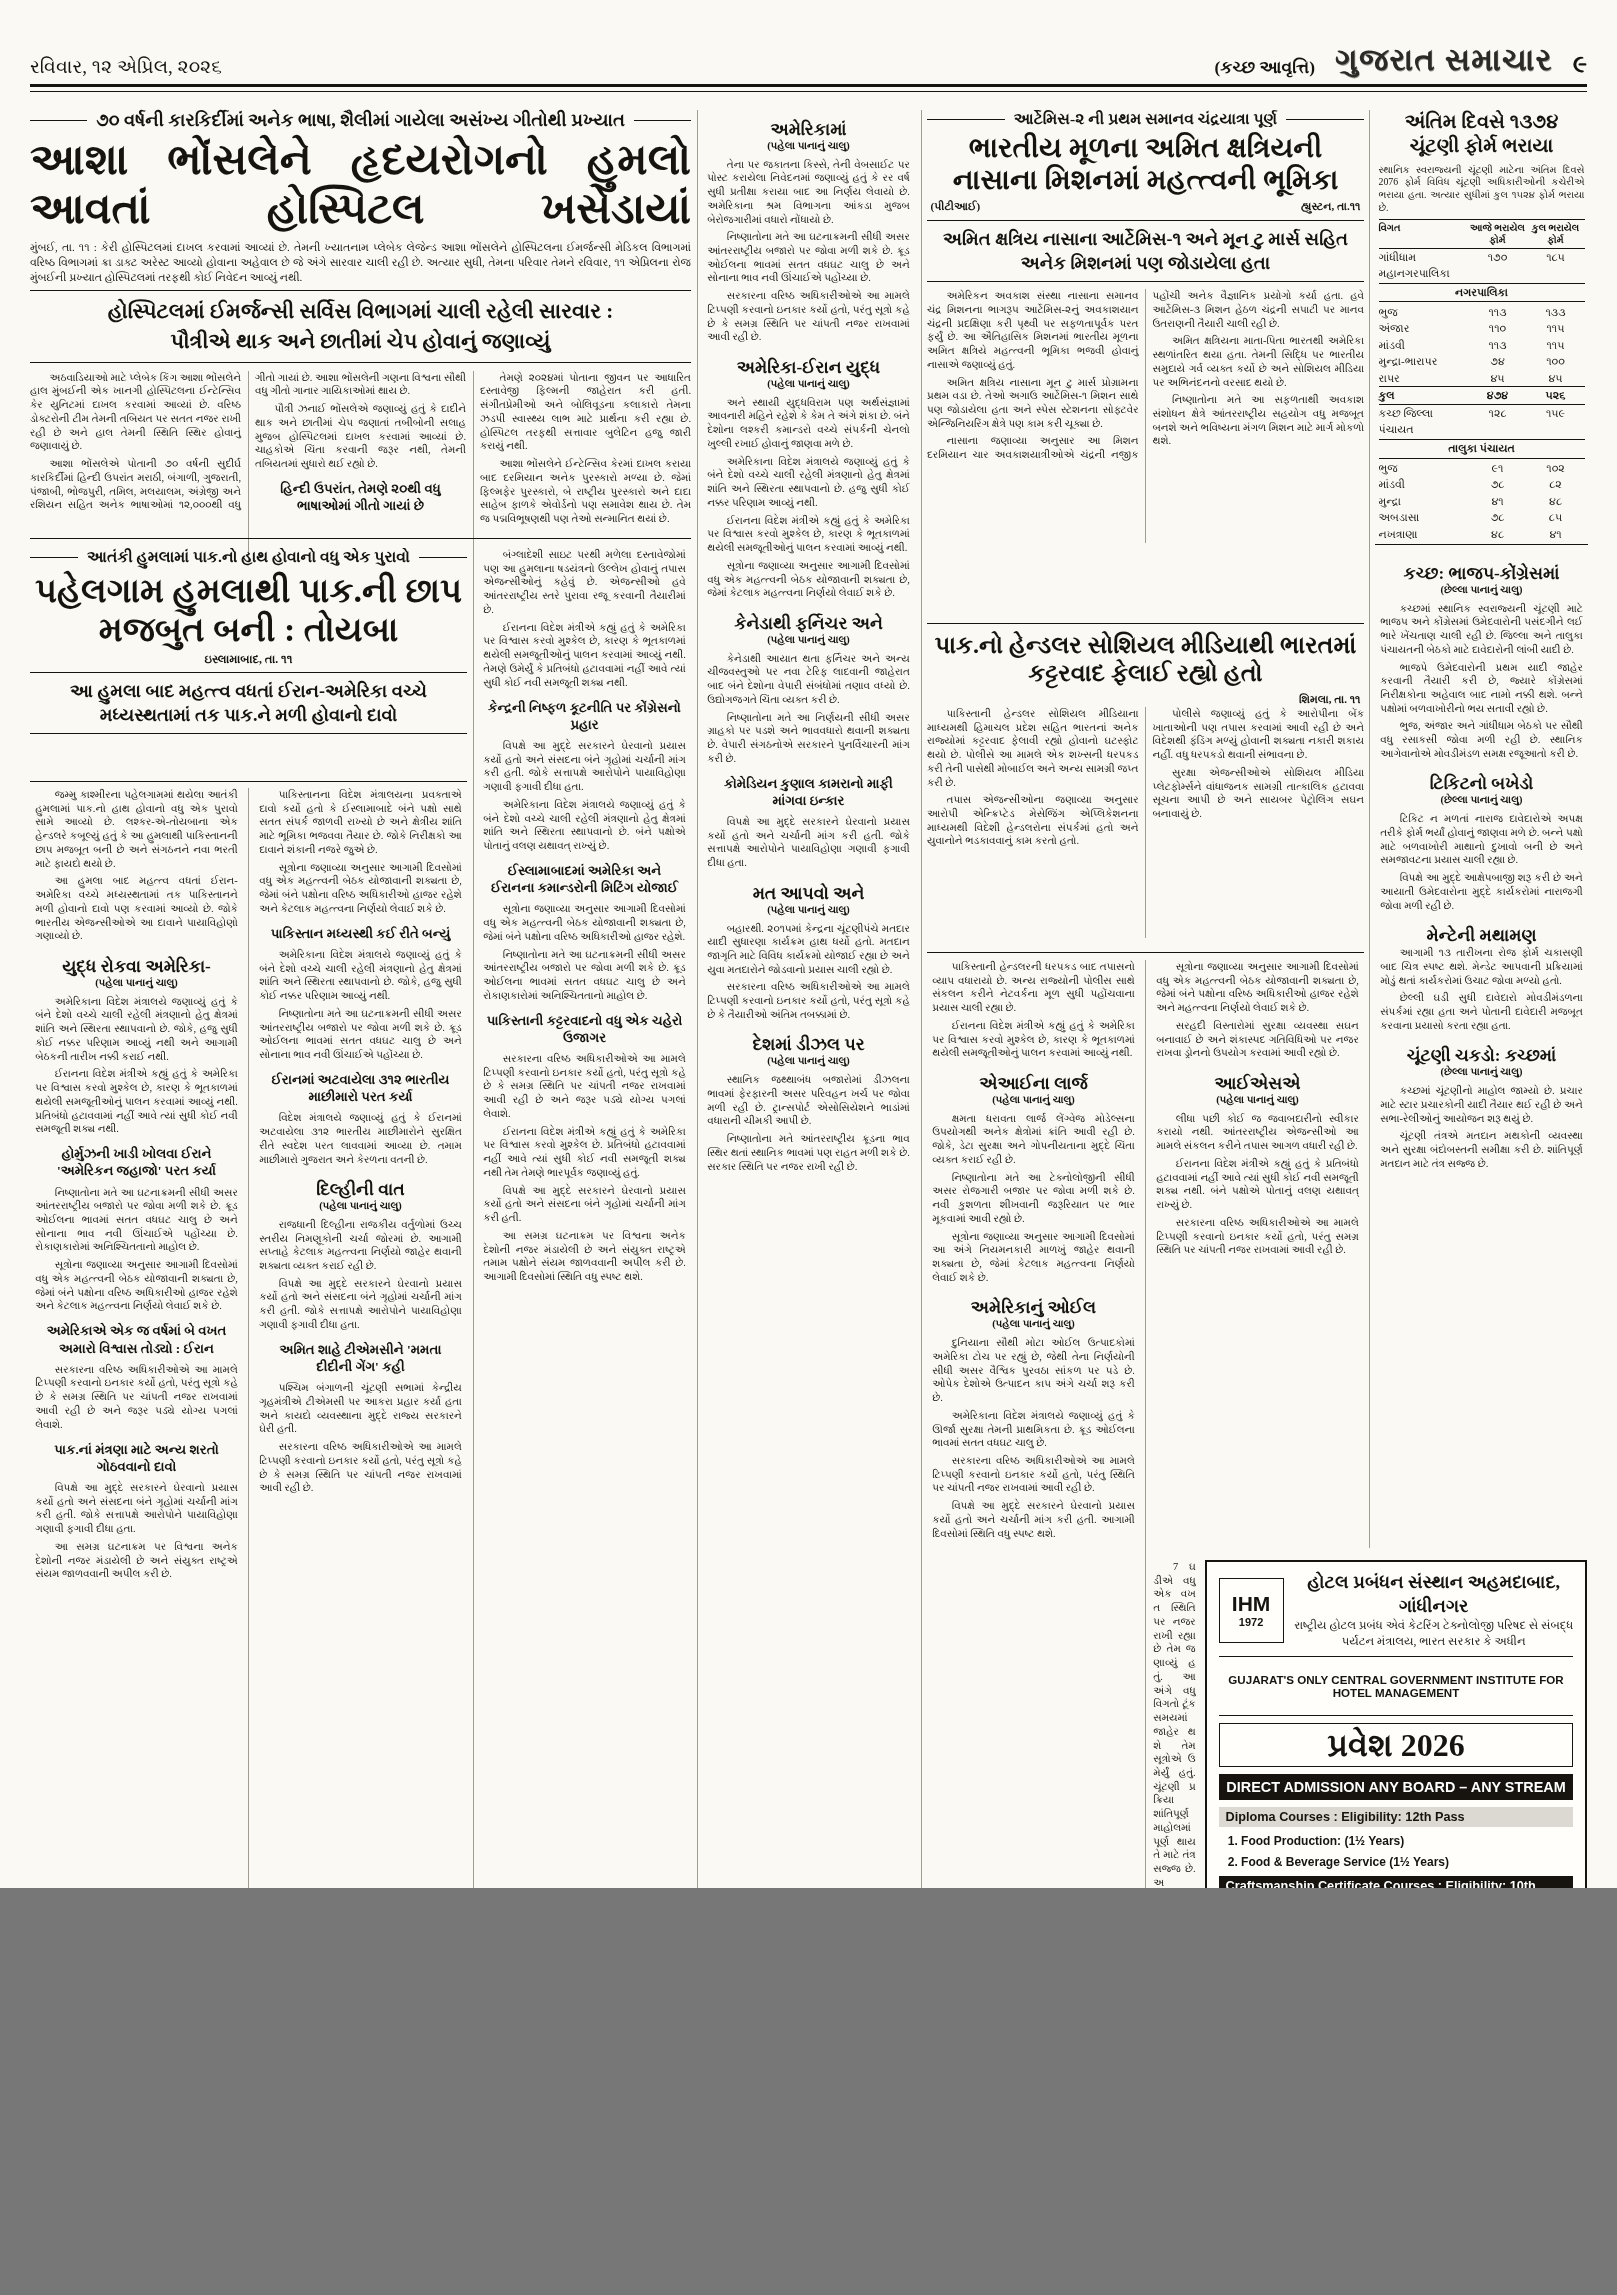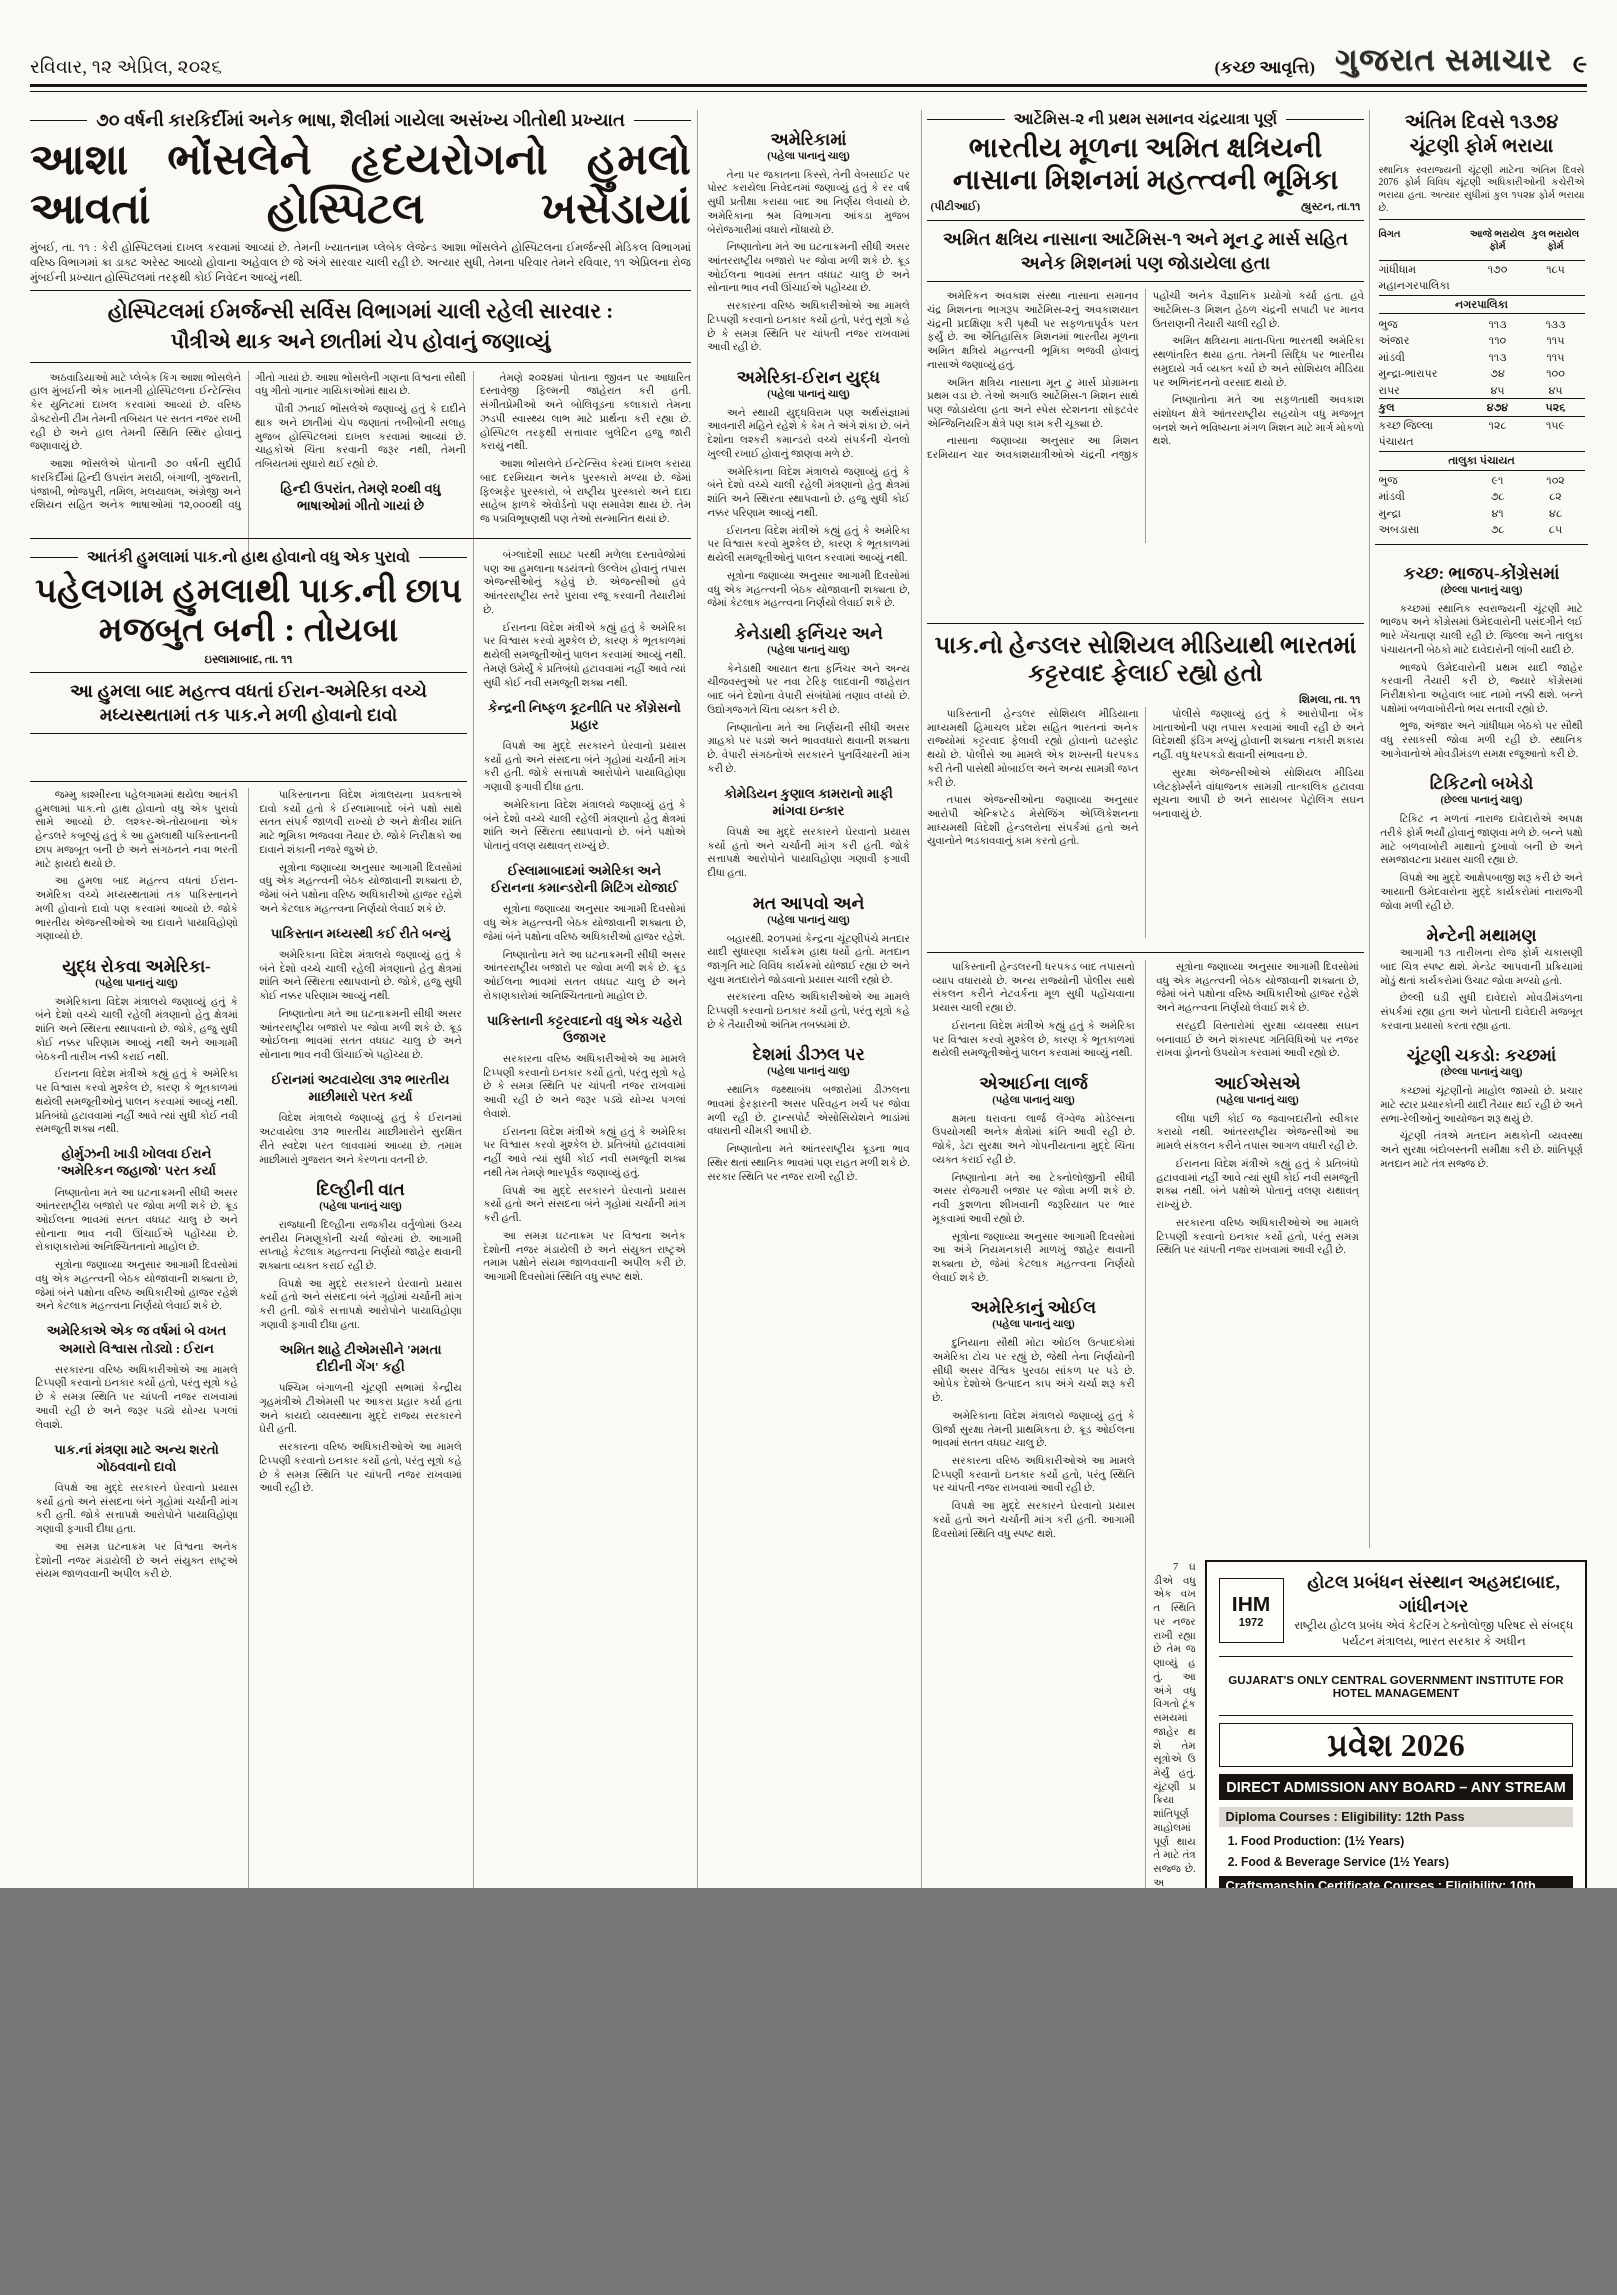--- a/index.html
+++ b/index.html
@@ -38,21 +38,21 @@
   .sh{font-size:17.3px;font-weight:bold;text-align:center;line-height:1.22;margin-top:12.7px}
   .cont{font-size:10.4px;font-weight:bold;text-align:center;margin-bottom:5.8px}
   .stream{overflow:hidden;padding:0 5.2px}
   .bodycols3{column-count:3;column-gap:14px;column-rule:0.6px solid #a09c91;overflow:hidden}
   .bodycols2{column-count:2;column-gap:14px;column-rule:0.6px solid #a09c91;overflow:hidden}
   .narrow{font-size:8.7px;line-height:1.5;word-break:break-all;text-align:justify;overflow:hidden;padding:0 2.3px}
   
   .tbl-title{font-size:19.6px;font-weight:bold;text-align:center;line-height:1.25;margin-bottom:4.6px}
   .tbl-intro{font-size:9.8px;line-height:1.3;text-align:justify;margin-bottom:4.6px}
   .tbl-head{display:flex;font-weight:bold;font-size:9.8px;border-top:1.2px solid #17140f;border-bottom:1.2px solid #17140f;
-            padding:8px 0;text-align:center;line-height:1.2}
+            padding:2px 0;text-align:center;line-height:1.2}
   .th0{flex:1;text-align:left}
   .th1,.th2{width:58px}
   .trow{display:flex;font-size:11px;line-height:1.5}
   .trow.section{display:block;font-weight:bold;text-align:center;border-top:0.6px solid #17140f;border-bottom:0.6px solid #17140f;margin:1.2px 0;padding:0.6px 0}
   .trow.total{font-weight:bold;border-top:0.6px solid #17140f;border-bottom:0.6px solid #17140f}
   .tc0{flex:1}
   .tc1,.tc2{width:58px;text-align:center}
   
   .ad{position:absolute;border:2.3px solid #17140f;background:#fffefb;padding:9.2px 11.6px;
       display:flex;flex-direction:column;gap:7px}
@@ -171,21 +171,21 @@
       <div class="bp">ઈસ્લામાબાદમાં અમેરિકા અને ઈરાનના કમાન્ડરોની મિટિંગ યોજાઈ</div>
       <div class="para">સૂત્રોના જણાવ્યા અનુસાર આગામી દિવસોમાં વધુ એક મહત્ત્વની બેઠક યોજાવાની શક્યતા છે, જેમાં બંને પક્ષોના વરિષ્ઠ અધિકારીઓ હાજર રહેશે.</div>
       <div class="para">નિષ્ણાતોના મતે આ ઘટનાક્રમની સીધી અસર આંતરરાષ્ટ્રીય બજારો પર જોવા મળી શકે છે. ક્રૂડ ઓઈલના ભાવમાં સતત વધઘટ ચાલુ છે અને રોકાણકારોમાં અનિશ્ચિતતાનો માહોલ છે.</div>
       <div class="bp">પાકિસ્તાની કટ્ટરવાદનો વધુ એક ચહેરો ઉજાગર</div>
       <div class="para">સરકારના વરિષ્ઠ અધિકારીઓએ આ મામલે ટિપ્પણી કરવાનો ઇનકાર કર્યો હતો, પરંતુ સૂત્રો કહે છે કે સમગ્ર સ્થિતિ પર ચાંપતી નજર રાખવામાં આવી રહી છે અને જરૂર પડ્યે યોગ્ય પગલાં લેવાશે.</div>
       <div class="para">ઈરાનના વિદેશ મંત્રીએ કહ્યું હતું કે અમેરિકા પર વિશ્વાસ કરવો મુશ્કેલ છે. પ્રતિબંધો હટાવવામાં નહીં આવે ત્યાં સુધી કોઈ નવી સમજૂતી શક્ય નથી તેમ તેમણે ભારપૂર્વક જણાવ્યું હતું.</div>
       <div class="para">વિપક્ષે આ મુદ્દે સરકારને ઘેરવાનો પ્રયાસ કર્યો હતો અને સંસદના બંને ગૃહોમાં ચર્ચાની માંગ કરી હતી.</div>
       <div class="para">આ સમગ્ર ઘટનાક્રમ પર વિશ્વના અનેક દેશોની નજર મંડાયેલી છે અને સંયુક્ત રાષ્ટ્રએ તમામ પક્ષોને સંયમ જાળવવાની અપીલ કરી છે. આગામી દિવસોમાં સ્થિતિ વધુ સ્પષ્ટ થશે.</div>
     </div>
 
-  <div class="stream abs" style="left:702px;top:116px;width:213px;height:2149px">
+  <div class="stream abs" style="left:702px;top:106px;width:213px;height:2149px">
       <div class="sh">અમેરિકામાં</div>
       <div class="cont">(પહેલા પાનાનું ચાલુ)</div>
       <div class="para">તેના પર જકાતના કિસ્સે, તેની વેબસાઈટ પર પોસ્ટ કરાયેલા નિવેદનમાં જણાવ્યું હતું કે રર વર્ષ સુધી પ્રતીક્ષા કરાયા બાદ આ નિર્ણય લેવાયો છે. અમેરિકાના શ્રમ વિભાગના આંકડા મુજબ બેરોજગારીમાં વધારો નોંધાયો છે.</div>
       <div class="para">નિષ્ણાતોના મતે આ ઘટનાક્રમની સીધી અસર આંતરરાષ્ટ્રીય બજારો પર જોવા મળી શકે છે. ક્રૂડ ઓઈલના ભાવમાં સતત વધઘટ ચાલુ છે અને સોનાના ભાવ નવી ઊંચાઈએ પહોંચ્યા છે.</div>
       <div class="para">સરકારના વરિષ્ઠ અધિકારીઓએ આ મામલે ટિપ્પણી કરવાનો ઇનકાર કર્યો હતો, પરંતુ સૂત્રો કહે છે કે સમગ્ર સ્થિતિ પર ચાંપતી નજર રાખવામાં આવી રહી છે.</div>
       <div class="sh">અમેરિકા-ઈરાન યુદ્ધ</div>
       <div class="cont">(પહેલા પાનાનું ચાલુ)</div>
       <div class="para">અને સ્થાયી યુદ્ધવિરામ પણ અર્થસંજ્ઞામાં આવનારી મહિને રહેશે કે કેમ તે અંગે શંકા છે. બંને દેશોના લશ્કરી કમાન્ડરો વચ્ચે સંપર્કની ચેનલો ખુલ્લી રખાઈ હોવાનું જાણવા મળે છે.</div>
       <div class="para">અમેરિકાના વિદેશ મંત્રાલયે જણાવ્યું હતું કે બંને દેશો વચ્ચે ચાલી રહેલી મંત્રણાનો હેતુ ક્ષેત્રમાં શાંતિ અને સ્થિરતા સ્થાપવાનો છે. હજુ સુધી કોઈ નક્કર પરિણામ આવ્યું નથી.</div>
       <div class="para">ઈરાનના વિદેશ મંત્રીએ કહ્યું હતું કે અમેરિકા પર વિશ્વાસ કરવો મુશ્કેલ છે, કારણ કે ભૂતકાળમાં થયેલી સમજૂતીઓનું પાલન કરવામાં આવ્યું નથી.</div>

